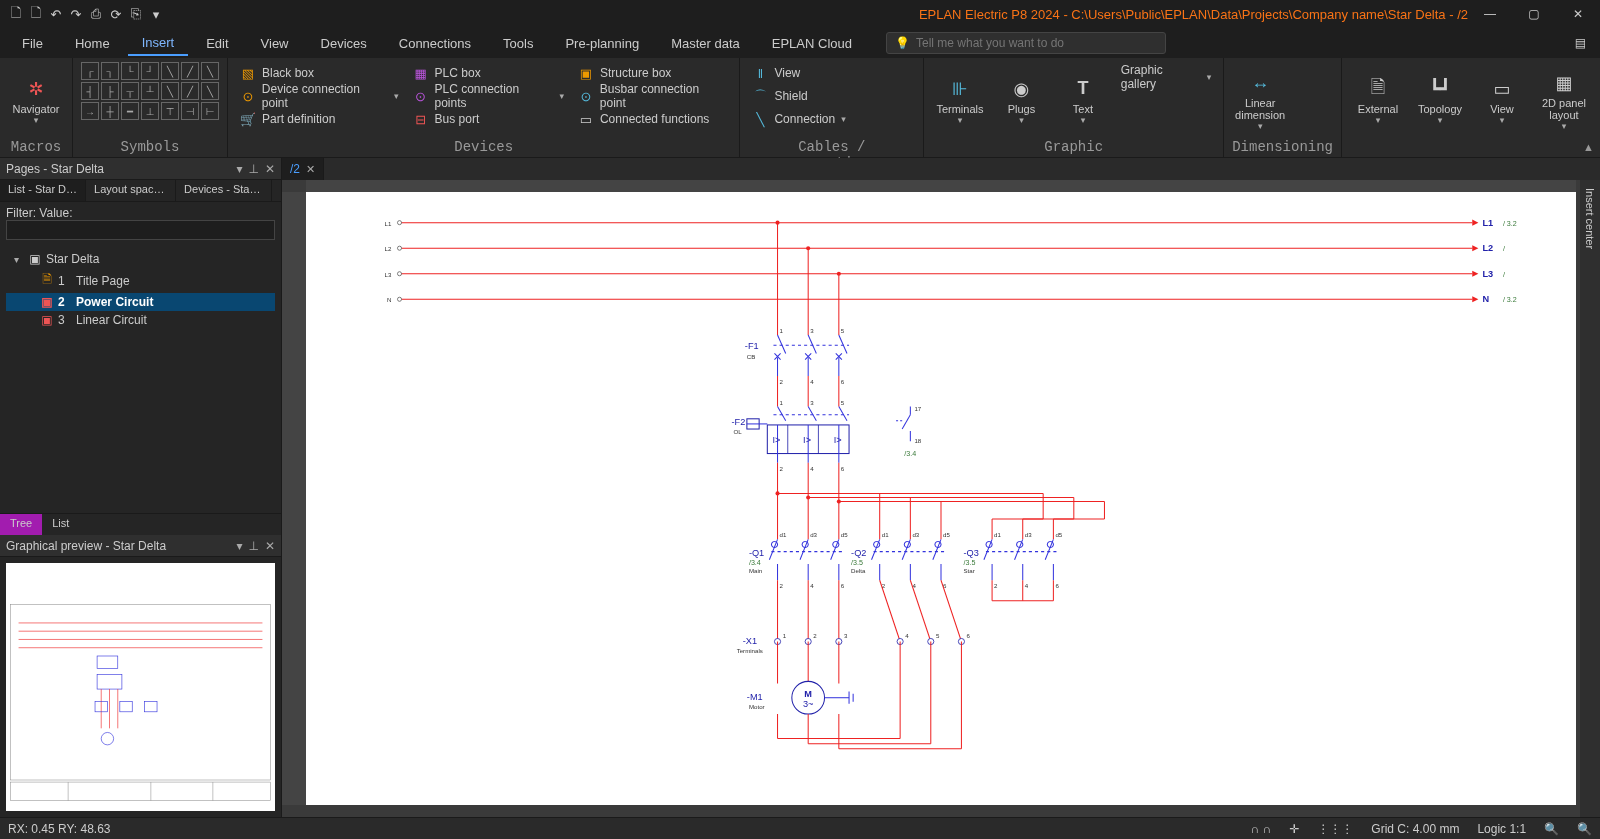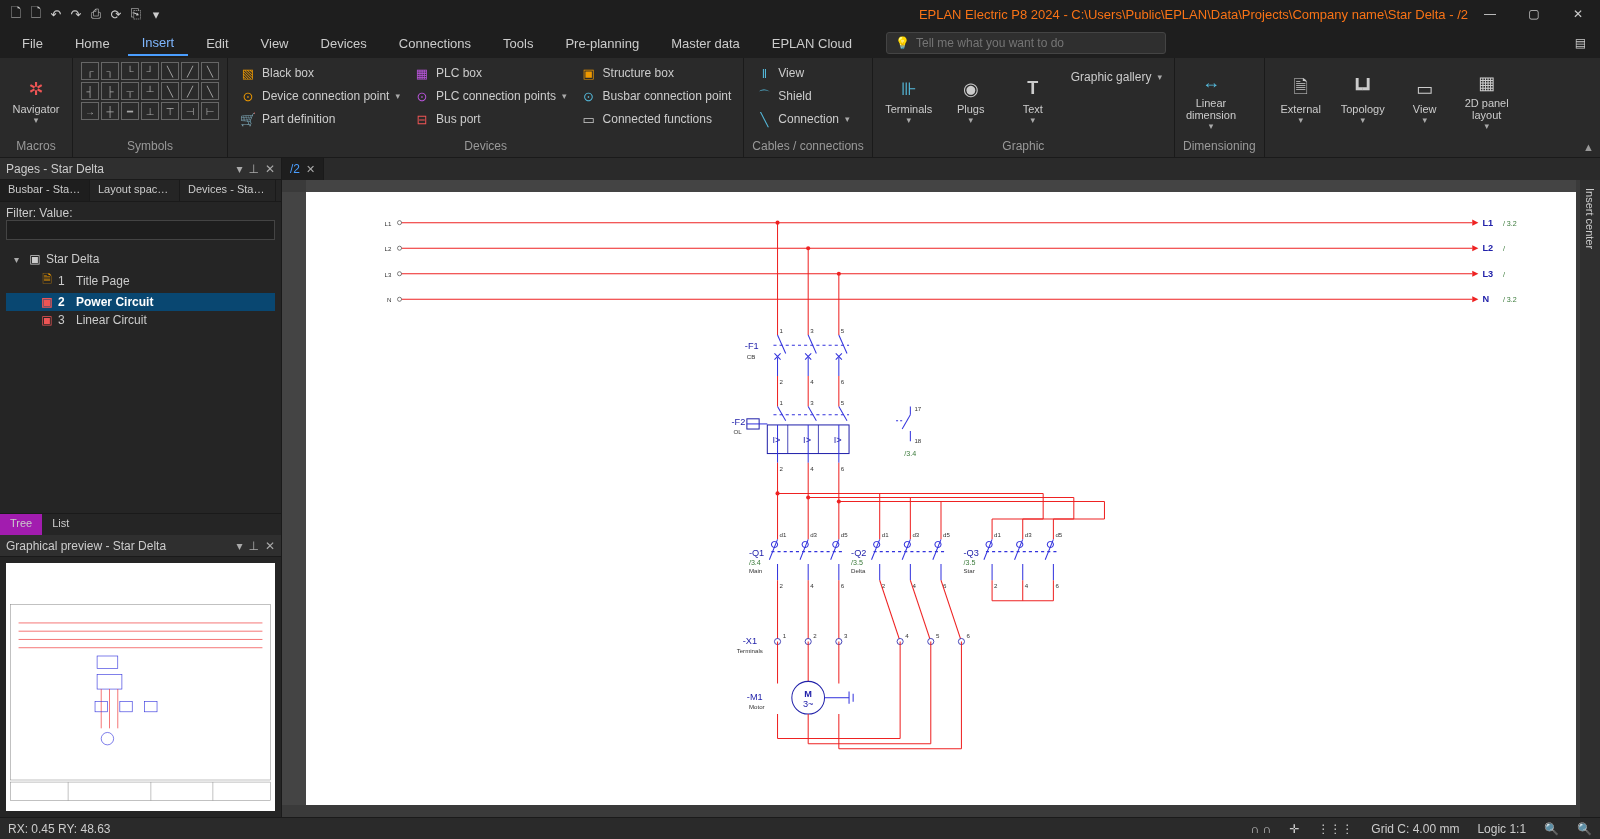--- a/index.html
+++ b/index.html
@@ -18,21 +18,21 @@
 .menubar .tab { padding:4px 14px; color:#ccc; font-size:13px; cursor:pointer;}
 .menubar .tab.active { color:#7fb7ff; border-bottom:2px solid #4a9eff;}
 .search-tell { margin-left:16px; display:flex; align-items:center; background:#2f2f2f; border:1px solid #444; border-radius:3px; height:22px; padding:0 8px; width:280px; gap:6px;}
 .search-tell input { background:transparent; border:none; outline:none; color:#888; font-size:12px; flex:1;}
 .menubar .right { margin-left:auto; display:flex; align-items:center; gap:8px; padding-right:6px;}
 
 
 .ribbon { height:100px; background:#2a2a2a; border-bottom:1px solid #1a1a1a; display:flex; position:relative;}
 .rgroup { border-right:1px solid #1a1a1a; padding:4px 8px 0 8px; display:flex; flex-direction:column; height:100%;}
 .rgroup .body { flex:1; display:flex; gap:6px; align-items:flex-start;}
-.rgroup .lbl { height:18px; text-align:center; color:#999; font-size:12px;}
+.rgroup .lbl { height:18px; text-align:center; color:#999; font-size:14px;font-family:Liberation Mono, monospace;}
 .big-btn { display:flex; flex-direction:column; align-items:center; justify-content:center; width:56px; height:72px; cursor:pointer; padding-top:4px;}
 .big-btn .ic { width:28px; height:28px; display:flex; align-items:center; justify-content:center; font-size:18px;}
 .big-btn .txt { font-size:11px; color:#ccc; text-align:center; line-height:1.1;}
 .sm-btn { display:flex; align-items:center; gap:6px; height:22px; padding:0 4px; cursor:pointer; font-size:12px; color:#ccc;}
 .sm-btn .ic { width:16px; height:16px; display:inline-flex; align-items:center; justify-content:center; font-size:13px;}
 .col { display:flex; flex-direction:column; gap:1px;}
 .sym-grid { display:grid; grid-template-columns:repeat(7,18px); grid-template-rows:repeat(3,18px); gap:2px;}
 .sym-grid span { border:1px solid #666; display:flex; align-items:center; justify-content:center; color:#aaa; font-size:10px; cursor:pointer;}
 .ribbon-collapse { position:absolute; right:6px; bottom:4px; color:#999; cursor:pointer; font-size:11px;}
 
@@ -322,21 +322,21 @@
 
     <div class="pane-title">
       <span>Pages - Star Delta</span>
       <div class="right">
         <span>▾</span>
         <span>⊥</span>
         <span>✕</span>
       </div>
     </div>
     <div class="pane-tabs">
-      <span class="act" style="max-width:90px;">Busbar - Star D…</span>
+      <span class="act" style="max-width:90px;">List - Star D…</span>
       <span style="max-width:90px;">Layout space - …</span>
       <span style="max-width:96px;text-align:right;">Devices - Star …</span>
     </div>
     <div class="pane-body" style="flex:0 0 auto;">
       <label>Filter:</label>
       <label>Value:</label>
       <input type="text" value="" style="">
       <div class="tree">
         <div class="node">
           <span class="tw">▾</span>

